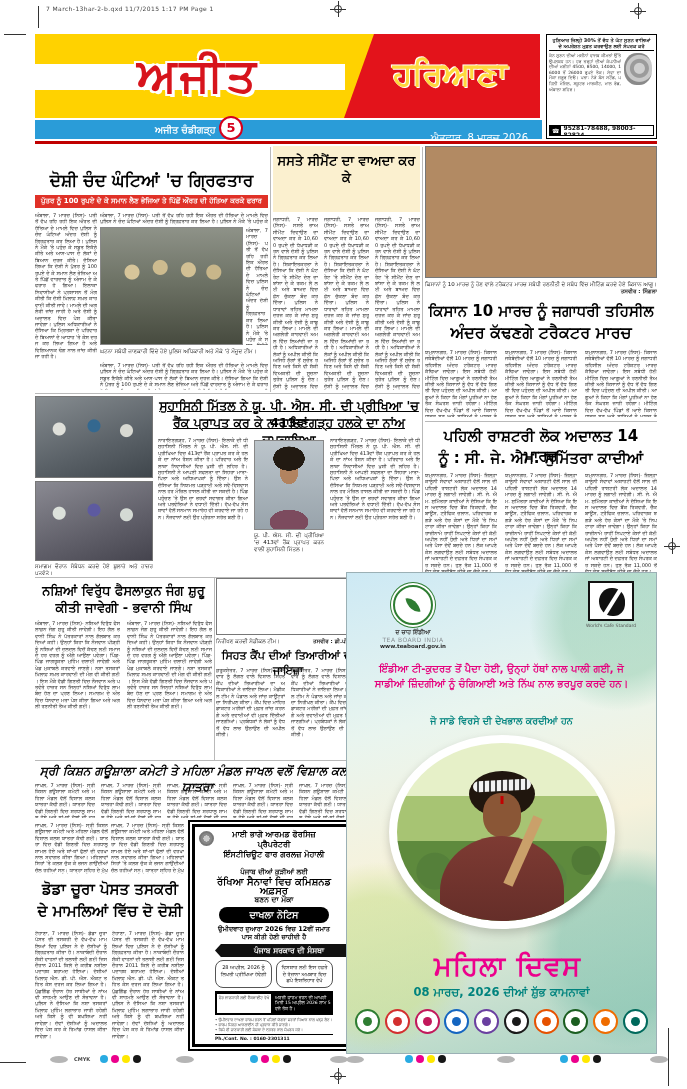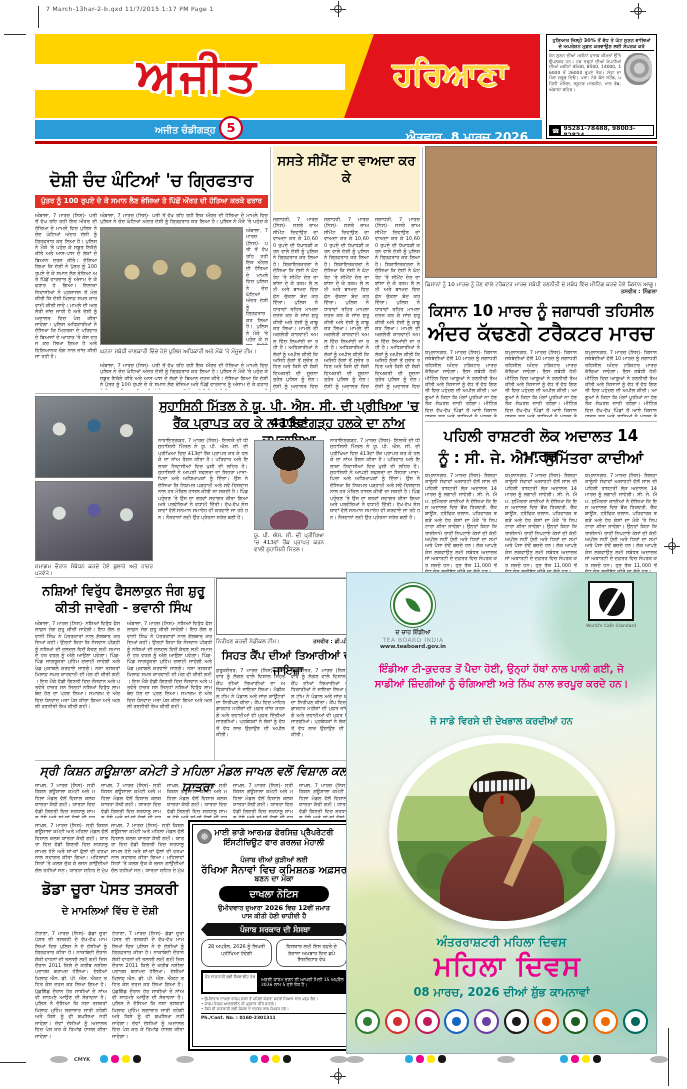--- a/index.html
+++ b/index.html
@@ -103,21 +103,21 @@
     <div class="abs hl" style="left:18px;top:8px;width:290px;font-size:46px;line-height:66px;color:#D7141C;letter-spacing:3px;
                 text-shadow:-2px -2px 0 #fff,2px -2px 0 #fff,-2px 2px 0 #fff,2px 2px 0 #fff,3px 3px 0 #fff">ਅਜੀਤ</div>
     <div class="abs hl" style="left:330px;top:14px;width:170px;font-size:32px;line-height:52px;color:#FFD83D;
                 text-shadow:-1px -1px 0 #fff,1px 1px 0 #fff">ਹਰਿਆਣਾ</div>
   </div>
   <div class="abs hl" style="left:219px;top:116px;width:24px;height:24px;border-radius:50%;background:#fff;border:2px solid #D6001C;
               color:#D6001C;font-size:13px;line-height:20px;z-index:6">5</div>
 
   <div class="abs" style="left:35px;top:120px;width:507px;height:19px;background:#2A9CD8">
     <span class="abs" style="left:120px;top:0;font-size:9.5px;line-height:19px;font-weight:bold;color:#fff">ਅਜੀਤ ਚੰਡੀਗੜ੍ਹ</span>
-    <span class="abs" style="right:14px;top:8px;font-size:12px;line-height:19px;font-weight:bold;color:#fff">ਐਤਵਾਰ, 8 ਮਾਰਚ 2026</span>
+    <span class="abs" style="right:14px;top:8px;font-size:10px;line-height:19px;font-weight:normal;color:#fff">ਐਤਵਾਰ, 8 ਮਾਰਚ 2026</span>
   </div>
   <div class="abs" style="left:35px;top:141px;width:622px;height:3px;background:#C00000"></div>
 
   <div class="abs" style="left:546px;top:34px;width:111px;height:105px;background:#fff;border:1px solid #000;z-index:5;padding:2px;overflow:hidden">
     <div style="border-bottom:1px solid #000;padding-bottom:1px">
       <div style="font-size:5px;font-weight:bold;text-align:center;line-height:6px">ਹੁਸ਼ਿਆਰ ਜਿਲ੍ਹੇ 30% ਤੋਂ ਵੱਧ ਤੇ ਘੱਟ ਸੁਣਨ ਵਾਲਿਆਂ</div>
       <div style="font-size:5px;font-weight:bold;text-align:center;line-height:6px">ਦੇ ਅਪਰੇਸ਼ਨ ਮੁਫ਼ਤ ਕਰਵਾਉਣ ਲਈ ਸੰਪਰਕ ਕਰੋ</div>
     </div>
     <div class="ear-img abs" style="right:4px;top:18px;width:28px;height:32px"></div>
     <div class="bt" style="margin-top:2px;width:72px;height:62px;font-size:4.4px;line-height:5.6px">ਕੰਨ ਸੁਣਨ ਦੀਆਂ ਮਸ਼ੀਨਾਂ ਵਾਜਬ ਕੀਮਤਾਂ ਉੱਤੇ ਉਪਲਬਧ ਹਨ। ਹਰ ਤਰ੍ਹਾਂ ਦੀਆਂ ਕੰਪਨੀਆਂ ਦੀਆਂ ਮਸ਼ੀਨਾਂ 4500, 8500, 14000, 16000 ਤੋਂ 26000 ਰੁਪਏ ਤੱਕ। ਸੇਵਾ ਦਾ ਮੌਕਾ ਜ਼ਰੂਰ ਦਿਓ। ਪਤਾ: ਨੇੜੇ ਬੱਸ ਸਟੈਂਡ, ਪਹਿਲੀ ਮੰਜ਼ਿਲ, ਸਕੂਟਰ ਮਾਰਕੀਟ, ਮਾਲ ਰੋਡ, ਅੰਬਾਲਾ ਸ਼ਹਿਰ।</div>
@@ -146,21 +146,21 @@
   <div class="hline" style="left:35px;top:393px;width:385px"></div>
 
   <div class="vline" style="left:422px;top:147px;height:428px"></div>
   <div class="photo ph-meeting" style="left:425px;top:146px;width:232px;height:132px;border:1px solid #777"></div>
   <div class="abs cap" style="left:425px;top:281px;width:232px;height:16px">
     <span>ਕਿਸਾਨਾਂ ਨੂੰ 10 ਮਾਰਚ ਨੂੰ ਹੋਣ ਵਾਲੇ ਟਰੈਕਟਰ ਮਾਰਚ ਸਬੰਧੀ ਰਣਨੀਤੀ ਦੇ ਸਬੰਧ ਵਿੱਚ ਮੀਟਿੰਗ ਕਰਦੇ ਹੋਏ ਕਿਸਾਨ ਆਗੂ।</span>
     <span style="float:right;font-weight:bold">ਤਸਵੀਰ : ਸਿੰਗਲਾ</span>
   </div>
 
   <div class="abs hl" style="left:425px;top:301px;width:232px;font-size:15px;line-height:20px">ਕਿਸਾਨ 10 ਮਾਰਚ ਨੂੰ ਜਗਾਧਰੀ ਤਹਿਸੀਲ</div>
-  <div class="abs hl" style="left:425px;top:323px;width:232px;font-size:20px;line-height:20px">ਅੰਦਰ ਕੱਢਣਗੇ ਟਰੈਕਟਰ ਮਾਰਚ</div>
+  <div class="abs hl" style="left:425px;top:323px;width:232px;font-size:16px;line-height:20px">ਅੰਦਰ ਕੱਢਣਗੇ ਟਰੈਕਟਰ ਮਾਰਚ</div>
   <div class="abs bt" style="left:425px;top:349px;width:72px;height:68px">ਯਮੁਨਾਨਗਰ, 7 ਮਾਰਚ (ਨਿਸ)- ਕਿਸਾਨ ਜਥੇਬੰਦੀਆਂ ਵੱਲੋਂ 10 ਮਾਰਚ ਨੂੰ ਜਗਾਧਰੀ ਤਹਿਸੀਲ ਅੰਦਰ ਟਰੈਕਟਰ ਮਾਰਚ ਕੱਢਿਆ ਜਾਵੇਗਾ। ਇਸ ਸਬੰਧੀ ਹੋਈ ਮੀਟਿੰਗ ਵਿਚ ਆਗੂਆਂ ਨੇ ਰਣਨੀਤੀ ਤੈਅ ਕੀਤੀ ਅਤੇ ਕਿਸਾਨਾਂ ਨੂੰ ਵੱਧ ਤੋਂ ਵੱਧ ਗਿਣਤੀ ਵਿਚ ਪਹੁੰਚਣ ਦੀ ਅਪੀਲ ਕੀਤੀ। ਆਗੂਆਂ ਨੇ ਕਿਹਾ ਕਿ ਮੰਗਾਂ ਪੂਰੀਆਂ ਨਾ ਹੋਣ ਤੱਕ ਸੰਘਰਸ਼ ਜਾਰੀ ਰਹੇਗਾ। ਮੀਟਿੰਗ ਵਿਚ ਵੱਖ-ਵੱਖ ਪਿੰਡਾਂ ਤੋਂ ਆਏ ਕਿਸਾਨ ਹਾਜ਼ਰ ਸਨ ਅਤੇ ਸਾਰਿਆਂ ਨੇ ਮਾਰਚ ਨੂੰ ਸ਼ਾਂਤਮਈ ਰੱਖਣ ਦਾ ਫ਼ੈਸਲਾ ਕੀਤਾ। ਆਗੂਆਂ ਨੇ ਦੱਸਿਆ ਕਿ ਮਾਰਚ ਤਹਿਸੀਲ ਦਫ਼ਤਰ ਅੱਗੇ ਸਮਾਪਤ ਹੋਵੇਗਾ ਜਿੱਥੇ ਮੰਗ ਪੱਤਰ ਸੌਂਪਿਆ ਜਾਵੇਗਾ। ਇਸ ਮੌਕੇ ਵੱਡੀ ਗਿਣਤੀ ਵਿਚ ਕਿਸਾਨ ਆਗੂ ਮੌਜੂਦ ਸਨ।</div>
   <div class="abs bt" style="left:505px;top:349px;width:72px;height:68px">ਯਮੁਨਾਨਗਰ, 7 ਮਾਰਚ (ਨਿਸ)- ਕਿਸਾਨ ਜਥੇਬੰਦੀਆਂ ਵੱਲੋਂ 10 ਮਾਰਚ ਨੂੰ ਜਗਾਧਰੀ ਤਹਿਸੀਲ ਅੰਦਰ ਟਰੈਕਟਰ ਮਾਰਚ ਕੱਢਿਆ ਜਾਵੇਗਾ। ਇਸ ਸਬੰਧੀ ਹੋਈ ਮੀਟਿੰਗ ਵਿਚ ਆਗੂਆਂ ਨੇ ਰਣਨੀਤੀ ਤੈਅ ਕੀਤੀ ਅਤੇ ਕਿਸਾਨਾਂ ਨੂੰ ਵੱਧ ਤੋਂ ਵੱਧ ਗਿਣਤੀ ਵਿਚ ਪਹੁੰਚਣ ਦੀ ਅਪੀਲ ਕੀਤੀ। ਆਗੂਆਂ ਨੇ ਕਿਹਾ ਕਿ ਮੰਗਾਂ ਪੂਰੀਆਂ ਨਾ ਹੋਣ ਤੱਕ ਸੰਘਰਸ਼ ਜਾਰੀ ਰਹੇਗਾ। ਮੀਟਿੰਗ ਵਿਚ ਵੱਖ-ਵੱਖ ਪਿੰਡਾਂ ਤੋਂ ਆਏ ਕਿਸਾਨ ਹਾਜ਼ਰ ਸਨ ਅਤੇ ਸਾਰਿਆਂ ਨੇ ਮਾਰਚ ਨੂੰ ਸ਼ਾਂਤਮਈ ਰੱਖਣ ਦਾ ਫ਼ੈਸਲਾ ਕੀਤਾ। ਆਗੂਆਂ ਨੇ ਦੱਸਿਆ ਕਿ ਮਾਰਚ ਤਹਿਸੀਲ ਦਫ਼ਤਰ ਅੱਗੇ ਸਮਾਪਤ ਹੋਵੇਗਾ ਜਿੱਥੇ ਮੰਗ ਪੱਤਰ ਸੌਂਪਿਆ ਜਾਵੇਗਾ। ਇਸ ਮੌਕੇ ਵੱਡੀ ਗਿਣਤੀ ਵਿਚ ਕਿਸਾਨ ਆਗੂ ਮੌਜੂਦ ਸਨ।</div>
   <div class="abs bt" style="left:585px;top:349px;width:72px;height:68px">ਯਮੁਨਾਨਗਰ, 7 ਮਾਰਚ (ਨਿਸ)- ਕਿਸਾਨ ਜਥੇਬੰਦੀਆਂ ਵੱਲੋਂ 10 ਮਾਰਚ ਨੂੰ ਜਗਾਧਰੀ ਤਹਿਸੀਲ ਅੰਦਰ ਟਰੈਕਟਰ ਮਾਰਚ ਕੱਢਿਆ ਜਾਵੇਗਾ। ਇਸ ਸਬੰਧੀ ਹੋਈ ਮੀਟਿੰਗ ਵਿਚ ਆਗੂਆਂ ਨੇ ਰਣਨੀਤੀ ਤੈਅ ਕੀਤੀ ਅਤੇ ਕਿਸਾਨਾਂ ਨੂੰ ਵੱਧ ਤੋਂ ਵੱਧ ਗਿਣਤੀ ਵਿਚ ਪਹੁੰਚਣ ਦੀ ਅਪੀਲ ਕੀਤੀ। ਆਗੂਆਂ ਨੇ ਕਿਹਾ ਕਿ ਮੰਗਾਂ ਪੂਰੀਆਂ ਨਾ ਹੋਣ ਤੱਕ ਸੰਘਰਸ਼ ਜਾਰੀ ਰਹੇਗਾ। ਮੀਟਿੰਗ ਵਿਚ ਵੱਖ-ਵੱਖ ਪਿੰਡਾਂ ਤੋਂ ਆਏ ਕਿਸਾਨ ਹਾਜ਼ਰ ਸਨ ਅਤੇ ਸਾਰਿਆਂ ਨੇ ਮਾਰਚ ਨੂੰ ਸ਼ਾਂਤਮਈ ਰੱਖਣ ਦਾ ਫ਼ੈਸਲਾ ਕੀਤਾ। ਆਗੂਆਂ ਨੇ ਦੱਸਿਆ ਕਿ ਮਾਰਚ ਤਹਿਸੀਲ ਦਫ਼ਤਰ ਅੱਗੇ ਸਮਾਪਤ ਹੋਵੇਗਾ ਜਿੱਥੇ ਮੰਗ ਪੱਤਰ ਸੌਂਪਿਆ ਜਾਵੇਗਾ। ਇਸ ਮੌਕੇ ਵੱਡੀ ਗਿਣਤੀ ਵਿਚ ਕਿਸਾਨ ਆਗੂ ਮੌਜੂਦ ਸਨ।</div>
   <div class="hline" style="left:425px;top:421px;width:232px"></div>
 
   <div class="abs hl" style="left:425px;top:426px;width:232px;font-size:15px;line-height:20px">ਪਹਿਲੀ ਰਾਸ਼ਟਰੀ ਲੋਕ ਅਦਾਲਤ 14 ਮਾਰਚ</div>
   <div class="abs hl" style="left:425px;top:448px;width:232px;font-size:15px;line-height:20px">ਨੂੰ : ਸੀ. ਜੇ. ਐਮ. ਸੁਮਿੱਤਰਾ ਕਾਦੀਆਂ</div>
   <div class="abs bt" style="left:425px;top:472px;width:72px;height:100px">ਯਮੁਨਾਨਗਰ, 7 ਮਾਰਚ (ਨਿਸ)- ਜ਼ਿਲ੍ਹਾ ਕਾਨੂੰਨੀ ਸੇਵਾਵਾਂ ਅਥਾਰਟੀ ਵੱਲੋਂ ਸਾਲ ਦੀ ਪਹਿਲੀ ਰਾਸ਼ਟਰੀ ਲੋਕ ਅਦਾਲਤ 14 ਮਾਰਚ ਨੂੰ ਲਗਾਈ ਜਾਵੇਗੀ। ਸੀ. ਜੇ. ਐਮ. ਸੁਮਿੱਤਰਾ ਕਾਦੀਆਂ ਨੇ ਦੱਸਿਆ ਕਿ ਇਸ ਅਦਾਲਤ ਵਿਚ ਬੈਂਕ ਰਿਕਵਰੀ, ਚੈੱਕ ਬਾਊਂਸ, ਟ੍ਰੈਫਿਕ ਚਲਾਨ, ਪਰਿਵਾਰਕ ਝਗੜੇ ਅਤੇ ਹੋਰ ਕੇਸਾਂ ਦਾ ਮੌਕੇ 'ਤੇ ਨਿਪਟਾਰਾ ਕੀਤਾ ਜਾਵੇਗਾ। ਉਨ੍ਹਾਂ ਕਿਹਾ ਕਿ ਰਾਜ਼ੀਨਾਮੇ ਰਾਹੀਂ ਨਿਪਟਾਏ ਕੇਸਾਂ ਦੀ ਕੋਈ ਅਪੀਲ ਨਹੀਂ ਹੁੰਦੀ ਅਤੇ ਧਿਰਾਂ ਦਾ ਸਮਾਂ ਅਤੇ ਪੈਸਾ ਦੋਵੇਂ ਬਚਦੇ ਹਨ। ਲੋਕ ਆਪਣੇ ਕੇਸ ਲਗਵਾਉਣ ਲਈ ਸਬੰਧਤ ਅਦਾਲਤ ਜਾਂ ਅਥਾਰਟੀ ਦੇ ਦਫ਼ਤਰ ਵਿਚ ਸੰਪਰਕ ਕਰ ਸਕਦੇ ਹਨ। ਹੁਣ ਤੱਕ 11,000 ਤੋਂ ਵੱਧ ਕੇਸ ਸੂਚੀਬੱਧ ਕੀਤੇ ਜਾ ਚੁੱਕੇ ਹਨ।</div>
   <div class="abs bt" style="left:505px;top:472px;width:72px;height:100px">ਯਮੁਨਾਨਗਰ, 7 ਮਾਰਚ (ਨਿਸ)- ਜ਼ਿਲ੍ਹਾ ਕਾਨੂੰਨੀ ਸੇਵਾਵਾਂ ਅਥਾਰਟੀ ਵੱਲੋਂ ਸਾਲ ਦੀ ਪਹਿਲੀ ਰਾਸ਼ਟਰੀ ਲੋਕ ਅਦਾਲਤ 14 ਮਾਰਚ ਨੂੰ ਲਗਾਈ ਜਾਵੇਗੀ। ਸੀ. ਜੇ. ਐਮ. ਸੁਮਿੱਤਰਾ ਕਾਦੀਆਂ ਨੇ ਦੱਸਿਆ ਕਿ ਇਸ ਅਦਾਲਤ ਵਿਚ ਬੈਂਕ ਰਿਕਵਰੀ, ਚੈੱਕ ਬਾਊਂਸ, ਟ੍ਰੈਫਿਕ ਚਲਾਨ, ਪਰਿਵਾਰਕ ਝਗੜੇ ਅਤੇ ਹੋਰ ਕੇਸਾਂ ਦਾ ਮੌਕੇ 'ਤੇ ਨਿਪਟਾਰਾ ਕੀਤਾ ਜਾਵੇਗਾ। ਉਨ੍ਹਾਂ ਕਿਹਾ ਕਿ ਰਾਜ਼ੀਨਾਮੇ ਰਾਹੀਂ ਨਿਪਟਾਏ ਕੇਸਾਂ ਦੀ ਕੋਈ ਅਪੀਲ ਨਹੀਂ ਹੁੰਦੀ ਅਤੇ ਧਿਰਾਂ ਦਾ ਸਮਾਂ ਅਤੇ ਪੈਸਾ ਦੋਵੇਂ ਬਚਦੇ ਹਨ। ਲੋਕ ਆਪਣੇ ਕੇਸ ਲਗਵਾਉਣ ਲਈ ਸਬੰਧਤ ਅਦਾਲਤ ਜਾਂ ਅਥਾਰਟੀ ਦੇ ਦਫ਼ਤਰ ਵਿਚ ਸੰਪਰਕ ਕਰ ਸਕਦੇ ਹਨ। ਹੁਣ ਤੱਕ 11,000 ਤੋਂ ਵੱਧ ਕੇਸ ਸੂਚੀਬੱਧ ਕੀਤੇ ਜਾ ਚੁੱਕੇ ਹਨ।</div>
   <div class="abs bt" style="left:585px;top:472px;width:72px;height:100px">ਯਮੁਨਾਨਗਰ, 7 ਮਾਰਚ (ਨਿਸ)- ਜ਼ਿਲ੍ਹਾ ਕਾਨੂੰਨੀ ਸੇਵਾਵਾਂ ਅਥਾਰਟੀ ਵੱਲੋਂ ਸਾਲ ਦੀ ਪਹਿਲੀ ਰਾਸ਼ਟਰੀ ਲੋਕ ਅਦਾਲਤ 14 ਮਾਰਚ ਨੂੰ ਲਗਾਈ ਜਾਵੇਗੀ। ਸੀ. ਜੇ. ਐਮ. ਸੁਮਿੱਤਰਾ ਕਾਦੀਆਂ ਨੇ ਦੱਸਿਆ ਕਿ ਇਸ ਅਦਾਲਤ ਵਿਚ ਬੈਂਕ ਰਿਕਵਰੀ, ਚੈੱਕ ਬਾਊਂਸ, ਟ੍ਰੈਫਿਕ ਚਲਾਨ, ਪਰਿਵਾਰਕ ਝਗੜੇ ਅਤੇ ਹੋਰ ਕੇਸਾਂ ਦਾ ਮੌਕੇ 'ਤੇ ਨਿਪਟਾਰਾ ਕੀਤਾ ਜਾਵੇਗਾ। ਉਨ੍ਹਾਂ ਕਿਹਾ ਕਿ ਰਾਜ਼ੀਨਾਮੇ ਰਾਹੀਂ ਨਿਪਟਾਏ ਕੇਸਾਂ ਦੀ ਕੋਈ ਅਪੀਲ ਨਹੀਂ ਹੁੰਦੀ ਅਤੇ ਧਿਰਾਂ ਦਾ ਸਮਾਂ ਅਤੇ ਪੈਸਾ ਦੋਵੇਂ ਬਚਦੇ ਹਨ। ਲੋਕ ਆਪਣੇ ਕੇਸ ਲਗਵਾਉਣ ਲਈ ਸਬੰਧਤ ਅਦਾਲਤ ਜਾਂ ਅਥਾਰਟੀ ਦੇ ਦਫ਼ਤਰ ਵਿਚ ਸੰਪਰਕ ਕਰ ਸਕਦੇ ਹਨ। ਹੁਣ ਤੱਕ 11,000 ਤੋਂ ਵੱਧ ਕੇਸ ਸੂਚੀਬੱਧ ਕੀਤੇ ਜਾ ਚੁੱਕੇ ਹਨ।</div>
@@ -196,26 +196,26 @@
   <div class="abs hl" style="left:35px;top:763px;width:325px;font-size:12px;line-height:16px;font-style:italic">ਸ੍ਰੀ ਕਿਸ਼ਨ ਗਊਸ਼ਾਲਾ ਕਮੇਟੀ ਤੇ ਮਹਿਲਾ ਮੰਡਲ ਜਾਖਲ ਵਲੋਂ ਵਿਸ਼ਾਲ ਕਲਸ਼ ਯਾਤਰਾ</div>
   <div class="abs bt" style="left:35px;top:782px;width:60px;height:36px">ਜਾਖਲ, 7 ਮਾਰਚ (ਨਿਸ)- ਸ੍ਰੀ ਕਿਸ਼ਨ ਗਊਸ਼ਾਲਾ ਕਮੇਟੀ ਅਤੇ ਮਹਿਲਾ ਮੰਡਲ ਵੱਲੋਂ ਵਿਸ਼ਾਲ ਕਲਸ਼ ਯਾਤਰਾ ਕੱਢੀ ਗਈ। ਯਾਤਰਾ ਵਿਚ ਵੱਡੀ ਗਿਣਤੀ ਵਿਚ ਸ਼ਰਧਾਲੂ ਸ਼ਾਮਲ ਹੋਏ ਅਤੇ ਥਾਂ-ਥਾਂ ਫੁੱਲਾਂ ਦੀ ਵਰਖਾ ਨਾਲ ਸਵਾਗਤ ਕੀਤਾ ਗਿਆ। ਮਹਿਲਾਵਾਂ ਸਿਰਾਂ 'ਤੇ ਕਲਸ਼ ਚੁੱਕ ਕੇ ਭਜਨ ਗਾਉਂਦੀਆਂ ਚੱਲ ਰਹੀਆਂ ਸਨ। ਯਾਤਰਾ ਸ਼ਹਿਰ ਦੇ ਮੁੱਖ ਬਾਜ਼ਾਰਾਂ ਵਿਚੋਂ ਹੁੰਦੀ ਹੋਈ ਗਊਸ਼ਾਲਾ ਵਿਖੇ ਸਮਾਪਤ ਹੋਈ ਜਿੱਥੇ ਧਾਰਮਿਕ ਸਮਾਗਮ ਕਰਵਾਇਆ ਗਿਆ। ਕਮੇਟੀ ਨੇ ਸਾਰੇ ਸਹਿਯੋਗੀਆਂ ਦਾ ਧੰਨਵਾਦ ਕੀਤਾ ਅਤੇ ਗਊ ਸੇਵਾ ਲਈ ਵੱਧ ਚੜ੍ਹ ਕੇ ਯੋਗਦਾਨ ਪਾਉਣ ਦੀ ਅਪੀਲ ਕੀਤੀ। ਇਸ ਮੌਕੇ ਲੰਗਰ ਵੀ ਲਗਾਇਆ ਗਿਆ ਅਤੇ ਪ੍ਰਸ਼ਾਦ ਵੰਡਿਆ ਗਿਆ। ਸਮਾਗਮ ਵਿਚ ਪਤਵੰਤੇ ਵਿਸ਼ੇਸ਼ ਤੌਰ 'ਤੇ ਹਾਜ਼ਰ ਹੋਏ।</div>
   <div class="abs bt" style="left:101px;top:782px;width:60px;height:36px">ਜਾਖਲ, 7 ਮਾਰਚ (ਨਿਸ)- ਸ੍ਰੀ ਕਿਸ਼ਨ ਗਊਸ਼ਾਲਾ ਕਮੇਟੀ ਅਤੇ ਮਹਿਲਾ ਮੰਡਲ ਵੱਲੋਂ ਵਿਸ਼ਾਲ ਕਲਸ਼ ਯਾਤਰਾ ਕੱਢੀ ਗਈ। ਯਾਤਰਾ ਵਿਚ ਵੱਡੀ ਗਿਣਤੀ ਵਿਚ ਸ਼ਰਧਾਲੂ ਸ਼ਾਮਲ ਹੋਏ ਅਤੇ ਥਾਂ-ਥਾਂ ਫੁੱਲਾਂ ਦੀ ਵਰਖਾ ਨਾਲ ਸਵਾਗਤ ਕੀਤਾ ਗਿਆ। ਮਹਿਲਾਵਾਂ ਸਿਰਾਂ 'ਤੇ ਕਲਸ਼ ਚੁੱਕ ਕੇ ਭਜਨ ਗਾਉਂਦੀਆਂ ਚੱਲ ਰਹੀਆਂ ਸਨ। ਯਾਤਰਾ ਸ਼ਹਿਰ ਦੇ ਮੁੱਖ ਬਾਜ਼ਾਰਾਂ ਵਿਚੋਂ ਹੁੰਦੀ ਹੋਈ ਗਊਸ਼ਾਲਾ ਵਿਖੇ ਸਮਾਪਤ ਹੋਈ ਜਿੱਥੇ ਧਾਰਮਿਕ ਸਮਾਗਮ ਕਰਵਾਇਆ ਗਿਆ। ਕਮੇਟੀ ਨੇ ਸਾਰੇ ਸਹਿਯੋਗੀਆਂ ਦਾ ਧੰਨਵਾਦ ਕੀਤਾ ਅਤੇ ਗਊ ਸੇਵਾ ਲਈ ਵੱਧ ਚੜ੍ਹ ਕੇ ਯੋਗਦਾਨ ਪਾਉਣ ਦੀ ਅਪੀਲ ਕੀਤੀ। ਇਸ ਮੌਕੇ ਲੰਗਰ ਵੀ ਲਗਾਇਆ ਗਿਆ ਅਤੇ ਪ੍ਰਸ਼ਾਦ ਵੰਡਿਆ ਗਿਆ। ਸਮਾਗਮ ਵਿਚ ਪਤਵੰਤੇ ਵਿਸ਼ੇਸ਼ ਤੌਰ 'ਤੇ ਹਾਜ਼ਰ ਹੋਏ।</div>
   <div class="abs bt" style="left:167px;top:782px;width:60px;height:36px">ਜਾਖਲ, 7 ਮਾਰਚ (ਨਿਸ)- ਸ੍ਰੀ ਕਿਸ਼ਨ ਗਊਸ਼ਾਲਾ ਕਮੇਟੀ ਅਤੇ ਮਹਿਲਾ ਮੰਡਲ ਵੱਲੋਂ ਵਿਸ਼ਾਲ ਕਲਸ਼ ਯਾਤਰਾ ਕੱਢੀ ਗਈ। ਯਾਤਰਾ ਵਿਚ ਵੱਡੀ ਗਿਣਤੀ ਵਿਚ ਸ਼ਰਧਾਲੂ ਸ਼ਾਮਲ ਹੋਏ ਅਤੇ ਥਾਂ-ਥਾਂ ਫੁੱਲਾਂ ਦੀ ਵਰਖਾ ਨਾਲ ਸਵਾਗਤ ਕੀਤਾ ਗਿਆ। ਮਹਿਲਾਵਾਂ ਸਿਰਾਂ 'ਤੇ ਕਲਸ਼ ਚੁੱਕ ਕੇ ਭਜਨ ਗਾਉਂਦੀਆਂ ਚੱਲ ਰਹੀਆਂ ਸਨ। ਯਾਤਰਾ ਸ਼ਹਿਰ ਦੇ ਮੁੱਖ ਬਾਜ਼ਾਰਾਂ ਵਿਚੋਂ ਹੁੰਦੀ ਹੋਈ ਗਊਸ਼ਾਲਾ ਵਿਖੇ ਸਮਾਪਤ ਹੋਈ ਜਿੱਥੇ ਧਾਰਮਿਕ ਸਮਾਗਮ ਕਰਵਾਇਆ ਗਿਆ। ਕਮੇਟੀ ਨੇ ਸਾਰੇ ਸਹਿਯੋਗੀਆਂ ਦਾ ਧੰਨਵਾਦ ਕੀਤਾ ਅਤੇ ਗਊ ਸੇਵਾ ਲਈ ਵੱਧ ਚੜ੍ਹ ਕੇ ਯੋਗਦਾਨ ਪਾਉਣ ਦੀ ਅਪੀਲ ਕੀਤੀ। ਇਸ ਮੌਕੇ ਲੰਗਰ ਵੀ ਲਗਾਇਆ ਗਿਆ ਅਤੇ ਪ੍ਰਸ਼ਾਦ ਵੰਡਿਆ ਗਿਆ। ਸਮਾਗਮ ਵਿਚ ਪਤਵੰਤੇ ਵਿਸ਼ੇਸ਼ ਤੌਰ 'ਤੇ ਹਾਜ਼ਰ ਹੋਏ।</div>
   <div class="abs bt" style="left:233px;top:782px;width:60px;height:36px">ਜਾਖਲ, 7 ਮਾਰਚ (ਨਿਸ)- ਸ੍ਰੀ ਕਿਸ਼ਨ ਗਊਸ਼ਾਲਾ ਕਮੇਟੀ ਅਤੇ ਮਹਿਲਾ ਮੰਡਲ ਵੱਲੋਂ ਵਿਸ਼ਾਲ ਕਲਸ਼ ਯਾਤਰਾ ਕੱਢੀ ਗਈ। ਯਾਤਰਾ ਵਿਚ ਵੱਡੀ ਗਿਣਤੀ ਵਿਚ ਸ਼ਰਧਾਲੂ ਸ਼ਾਮਲ ਹੋਏ ਅਤੇ ਥਾਂ-ਥਾਂ ਫੁੱਲਾਂ ਦੀ ਵਰਖਾ ਨਾਲ ਸਵਾਗਤ ਕੀਤਾ ਗਿਆ। ਮਹਿਲਾਵਾਂ ਸਿਰਾਂ 'ਤੇ ਕਲਸ਼ ਚੁੱਕ ਕੇ ਭਜਨ ਗਾਉਂਦੀਆਂ ਚੱਲ ਰਹੀਆਂ ਸਨ। ਯਾਤਰਾ ਸ਼ਹਿਰ ਦੇ ਮੁੱਖ ਬਾਜ਼ਾਰਾਂ ਵਿਚੋਂ ਹੁੰਦੀ ਹੋਈ ਗਊਸ਼ਾਲਾ ਵਿਖੇ ਸਮਾਪਤ ਹੋਈ ਜਿੱਥੇ ਧਾਰਮਿਕ ਸਮਾਗਮ ਕਰਵਾਇਆ ਗਿਆ। ਕਮੇਟੀ ਨੇ ਸਾਰੇ ਸਹਿਯੋਗੀਆਂ ਦਾ ਧੰਨਵਾਦ ਕੀਤਾ ਅਤੇ ਗਊ ਸੇਵਾ ਲਈ ਵੱਧ ਚੜ੍ਹ ਕੇ ਯੋਗਦਾਨ ਪਾਉਣ ਦੀ ਅਪੀਲ ਕੀਤੀ। ਇਸ ਮੌਕੇ ਲੰਗਰ ਵੀ ਲਗਾਇਆ ਗਿਆ ਅਤੇ ਪ੍ਰਸ਼ਾਦ ਵੰਡਿਆ ਗਿਆ। ਸਮਾਗਮ ਵਿਚ ਪਤਵੰਤੇ ਵਿਸ਼ੇਸ਼ ਤੌਰ 'ਤੇ ਹਾਜ਼ਰ ਹੋਏ।</div>
   <div class="abs bt" style="left:299px;top:782px;width:61px;height:36px">ਜਾਖਲ, 7 ਮਾਰਚ (ਨਿਸ)- ਸ੍ਰੀ ਕਿਸ਼ਨ ਗਊਸ਼ਾਲਾ ਕਮੇਟੀ ਅਤੇ ਮਹਿਲਾ ਮੰਡਲ ਵੱਲੋਂ ਵਿਸ਼ਾਲ ਕਲਸ਼ ਯਾਤਰਾ ਕੱਢੀ ਗਈ। ਯਾਤਰਾ ਵਿਚ ਵੱਡੀ ਗਿਣਤੀ ਵਿਚ ਸ਼ਰਧਾਲੂ ਸ਼ਾਮਲ ਹੋਏ ਅਤੇ ਥਾਂ-ਥਾਂ ਫੁੱਲਾਂ ਦੀ ਵਰਖਾ ਨਾਲ ਸਵਾਗਤ ਕੀਤਾ ਗਿਆ। ਮਹਿਲਾਵਾਂ ਸਿਰਾਂ 'ਤੇ ਕਲਸ਼ ਚੁੱਕ ਕੇ ਭਜਨ ਗਾਉਂਦੀਆਂ ਚੱਲ ਰਹੀਆਂ ਸਨ। ਯਾਤਰਾ ਸ਼ਹਿਰ ਦੇ ਮੁੱਖ ਬਾਜ਼ਾਰਾਂ ਵਿਚੋਂ ਹੁੰਦੀ ਹੋਈ ਗਊਸ਼ਾਲਾ ਵਿਖੇ ਸਮਾਪਤ ਹੋਈ ਜਿੱਥੇ ਧਾਰਮਿਕ ਸਮਾਗਮ ਕਰਵਾਇਆ ਗਿਆ। ਕਮੇਟੀ ਨੇ ਸਾਰੇ ਸਹਿਯੋਗੀਆਂ ਦਾ ਧੰਨਵਾਦ ਕੀਤਾ ਅਤੇ ਗਊ ਸੇਵਾ ਲਈ ਵੱਧ ਚੜ੍ਹ ਕੇ ਯੋਗਦਾਨ ਪਾਉਣ ਦੀ ਅਪੀਲ ਕੀਤੀ। ਇਸ ਮੌਕੇ ਲੰਗਰ ਵੀ ਲਗਾਇਆ ਗਿਆ ਅਤੇ ਪ੍ਰਸ਼ਾਦ ਵੰਡਿਆ ਗਿਆ। ਸਮਾਗਮ ਵਿਚ ਪਤਵੰਤੇ ਵਿਸ਼ੇਸ਼ ਤੌਰ 'ਤੇ ਹਾਜ਼ਰ ਹੋਏ।</div>
   <div class="abs bt" style="left:35px;top:822px;width:73px;height:52px">ਜਾਖਲ, 7 ਮਾਰਚ (ਨਿਸ)- ਸ੍ਰੀ ਕਿਸ਼ਨ ਗਊਸ਼ਾਲਾ ਕਮੇਟੀ ਅਤੇ ਮਹਿਲਾ ਮੰਡਲ ਵੱਲੋਂ ਵਿਸ਼ਾਲ ਕਲਸ਼ ਯਾਤਰਾ ਕੱਢੀ ਗਈ। ਯਾਤਰਾ ਵਿਚ ਵੱਡੀ ਗਿਣਤੀ ਵਿਚ ਸ਼ਰਧਾਲੂ ਸ਼ਾਮਲ ਹੋਏ ਅਤੇ ਥਾਂ-ਥਾਂ ਫੁੱਲਾਂ ਦੀ ਵਰਖਾ ਨਾਲ ਸਵਾਗਤ ਕੀਤਾ ਗਿਆ। ਮਹਿਲਾਵਾਂ ਸਿਰਾਂ 'ਤੇ ਕਲਸ਼ ਚੁੱਕ ਕੇ ਭਜਨ ਗਾਉਂਦੀਆਂ ਚੱਲ ਰਹੀਆਂ ਸਨ। ਯਾਤਰਾ ਸ਼ਹਿਰ ਦੇ ਮੁੱਖ ਬਾਜ਼ਾਰਾਂ ਵਿਚੋਂ ਹੁੰਦੀ ਹੋਈ ਗਊਸ਼ਾਲਾ ਵਿਖੇ ਸਮਾਪਤ ਹੋਈ ਜਿੱਥੇ ਧਾਰਮਿਕ ਸਮਾਗਮ ਕਰਵਾਇਆ ਗਿਆ। ਕਮੇਟੀ ਨੇ ਸਾਰੇ ਸਹਿਯੋਗੀਆਂ ਦਾ ਧੰਨਵਾਦ ਕੀਤਾ ਅਤੇ ਗਊ ਸੇਵਾ ਲਈ ਵੱਧ ਚੜ੍ਹ ਕੇ ਯੋਗਦਾਨ ਪਾਉਣ ਦੀ ਅਪੀਲ ਕੀਤੀ। ਇਸ ਮੌਕੇ ਲੰਗਰ ਵੀ ਲਗਾਇਆ ਗਿਆ ਅਤੇ ਪ੍ਰਸ਼ਾਦ ਵੰਡਿਆ ਗਿਆ। ਸਮਾਗਮ ਵਿਚ ਪਤਵੰਤੇ ਵਿਸ਼ੇਸ਼ ਤੌਰ 'ਤੇ ਹਾਜ਼ਰ ਹੋਏ।</div>
   <div class="abs bt" style="left:111px;top:822px;width:73px;height:52px">ਜਾਖਲ, 7 ਮਾਰਚ (ਨਿਸ)- ਸ੍ਰੀ ਕਿਸ਼ਨ ਗਊਸ਼ਾਲਾ ਕਮੇਟੀ ਅਤੇ ਮਹਿਲਾ ਮੰਡਲ ਵੱਲੋਂ ਵਿਸ਼ਾਲ ਕਲਸ਼ ਯਾਤਰਾ ਕੱਢੀ ਗਈ। ਯਾਤਰਾ ਵਿਚ ਵੱਡੀ ਗਿਣਤੀ ਵਿਚ ਸ਼ਰਧਾਲੂ ਸ਼ਾਮਲ ਹੋਏ ਅਤੇ ਥਾਂ-ਥਾਂ ਫੁੱਲਾਂ ਦੀ ਵਰਖਾ ਨਾਲ ਸਵਾਗਤ ਕੀਤਾ ਗਿਆ। ਮਹਿਲਾਵਾਂ ਸਿਰਾਂ 'ਤੇ ਕਲਸ਼ ਚੁੱਕ ਕੇ ਭਜਨ ਗਾਉਂਦੀਆਂ ਚੱਲ ਰਹੀਆਂ ਸਨ। ਯਾਤਰਾ ਸ਼ਹਿਰ ਦੇ ਮੁੱਖ ਬਾਜ਼ਾਰਾਂ ਵਿਚੋਂ ਹੁੰਦੀ ਹੋਈ ਗਊਸ਼ਾਲਾ ਵਿਖੇ ਸਮਾਪਤ ਹੋਈ ਜਿੱਥੇ ਧਾਰਮਿਕ ਸਮਾਗਮ ਕਰਵਾਇਆ ਗਿਆ। ਕਮੇਟੀ ਨੇ ਸਾਰੇ ਸਹਿਯੋਗੀਆਂ ਦਾ ਧੰਨਵਾਦ ਕੀਤਾ ਅਤੇ ਗਊ ਸੇਵਾ ਲਈ ਵੱਧ ਚੜ੍ਹ ਕੇ ਯੋਗਦਾਨ ਪਾਉਣ ਦੀ ਅਪੀਲ ਕੀਤੀ। ਇਸ ਮੌਕੇ ਲੰਗਰ ਵੀ ਲਗਾਇਆ ਗਿਆ ਅਤੇ ਪ੍ਰਸ਼ਾਦ ਵੰਡਿਆ ਗਿਆ। ਸਮਾਗਮ ਵਿਚ ਪਤਵੰਤੇ ਵਿਸ਼ੇਸ਼ ਤੌਰ 'ਤੇ ਹਾਜ਼ਰ ਹੋਏ।</div>
 
   <div class="abs hl" style="left:35px;top:878px;width:150px;font-size:15px;line-height:22px">ਡੋਡਾ ਚੂਰਾ ਪੋਸਤ ਤਸਕਰੀ</div>
-  <div class="abs hl" style="left:35px;top:900px;width:150px;font-size:10px;line-height:22px">ਦੇ ਮਾਮਲਿਆਂ ਵਿੱਚ ਦੋ ਦੋਸ਼ੀ</div>
+  <div class="abs hl" style="left:35px;top:900px;width:150px;font-size:15px;line-height:22px">ਦੇ ਮਾਮਲਿਆਂ ਵਿੱਚ ਦੋ ਦੋਸ਼ੀ</div>
   <div class="abs bt" style="left:35px;top:930px;width:72px;height:118px">ਟੋਹਾਣਾ, 7 ਮਾਰਚ (ਨਿਸ)- ਡੋਡਾ ਚੂਰਾ ਪੋਸਤ ਦੀ ਤਸਕਰੀ ਦੇ ਵੱਖ-ਵੱਖ ਮਾਮਲਿਆਂ ਵਿਚ ਪੁਲਿਸ ਨੇ ਦੋ ਦੋਸ਼ੀਆਂ ਨੂੰ ਗ੍ਰਿਫ਼ਤਾਰ ਕੀਤਾ ਹੈ। ਨਾਕਾਬੰਦੀ ਦੌਰਾਨ ਸ਼ੱਕੀ ਵਾਹਨਾਂ ਦੀ ਤਲਾਸ਼ੀ ਲਈ ਗਈ ਜਿਸ ਦੌਰਾਨ 2011 ਕਿਲੋ ਦੇ ਕਰੀਬ ਨਸ਼ੀਲਾ ਪਦਾਰਥ ਬਰਾਮਦ ਹੋਇਆ। ਦੋਸ਼ੀਆਂ ਖ਼ਿਲਾਫ਼ ਐਨ. ਡੀ. ਪੀ. ਐਸ. ਐਕਟ ਤਹਿਤ ਕੇਸ ਦਰਜ ਕਰ ਲਿਆ ਗਿਆ ਹੈ। ਪੁੱਛਗਿੱਛ ਦੌਰਾਨ ਹੋਰ ਸਾਥੀਆਂ ਦੇ ਨਾਂਅ ਵੀ ਸਾਹਮਣੇ ਆਉਣ ਦੀ ਸੰਭਾਵਨਾ ਹੈ। ਪੁਲਿਸ ਨੇ ਦੱਸਿਆ ਕਿ ਨਸ਼ਾ ਤਸਕਰਾਂ ਖ਼ਿਲਾਫ਼ ਮੁਹਿੰਮ ਲਗਾਤਾਰ ਜਾਰੀ ਰਹੇਗੀ ਅਤੇ ਕਿਸੇ ਨੂੰ ਵੀ ਬਖਸ਼ਿਆ ਨਹੀਂ ਜਾਵੇਗਾ। ਦੋਵਾਂ ਦੋਸ਼ੀਆਂ ਨੂੰ ਅਦਾਲਤ ਵਿਚ ਪੇਸ਼ ਕਰ ਕੇ ਰਿਮਾਂਡ ਹਾਸਲ ਕੀਤਾ ਜਾਵੇਗਾ।</div>
   <div class="abs bt" style="left:112px;top:930px;width:72px;height:118px">ਟੋਹਾਣਾ, 7 ਮਾਰਚ (ਨਿਸ)- ਡੋਡਾ ਚੂਰਾ ਪੋਸਤ ਦੀ ਤਸਕਰੀ ਦੇ ਵੱਖ-ਵੱਖ ਮਾਮਲਿਆਂ ਵਿਚ ਪੁਲਿਸ ਨੇ ਦੋ ਦੋਸ਼ੀਆਂ ਨੂੰ ਗ੍ਰਿਫ਼ਤਾਰ ਕੀਤਾ ਹੈ। ਨਾਕਾਬੰਦੀ ਦੌਰਾਨ ਸ਼ੱਕੀ ਵਾਹਨਾਂ ਦੀ ਤਲਾਸ਼ੀ ਲਈ ਗਈ ਜਿਸ ਦੌਰਾਨ 2011 ਕਿਲੋ ਦੇ ਕਰੀਬ ਨਸ਼ੀਲਾ ਪਦਾਰਥ ਬਰਾਮਦ ਹੋਇਆ। ਦੋਸ਼ੀਆਂ ਖ਼ਿਲਾਫ਼ ਐਨ. ਡੀ. ਪੀ. ਐਸ. ਐਕਟ ਤਹਿਤ ਕੇਸ ਦਰਜ ਕਰ ਲਿਆ ਗਿਆ ਹੈ। ਪੁੱਛਗਿੱਛ ਦੌਰਾਨ ਹੋਰ ਸਾਥੀਆਂ ਦੇ ਨਾਂਅ ਵੀ ਸਾਹਮਣੇ ਆਉਣ ਦੀ ਸੰਭਾਵਨਾ ਹੈ। ਪੁਲਿਸ ਨੇ ਦੱਸਿਆ ਕਿ ਨਸ਼ਾ ਤਸਕਰਾਂ ਖ਼ਿਲਾਫ਼ ਮੁਹਿੰਮ ਲਗਾਤਾਰ ਜਾਰੀ ਰਹੇਗੀ ਅਤੇ ਕਿਸੇ ਨੂੰ ਵੀ ਬਖਸ਼ਿਆ ਨਹੀਂ ਜਾਵੇਗਾ। ਦੋਵਾਂ ਦੋਸ਼ੀਆਂ ਨੂੰ ਅਦਾਲਤ ਵਿਚ ਪੇਸ਼ ਕਰ ਕੇ ਰਿਮਾਂਡ ਹਾਸਲ ਕੀਤਾ ਜਾਵੇਗਾ।</div>
 
   <div class="abs" style="left:188px;top:820px;width:172px;height:231px;background:#fff;border:2px solid #000;padding:2px">
-    <div style="border:1px solid #000000;height:100%;padding:3px 8px;position:relative;overflow:hidden">
+    <div style="border:3px solid #000000;height:100%;padding:3px 20px;position:relative;overflow:hidden">
       <div class="abs" style="left:4px;top:4px;width:15px;height:15px;border:2px solid #777;border-radius:50%;background:radial-gradient(circle,#ccc 40%,#888 41%)"></div>
       <div class="hl" style="font-size:8px;line-height:10px">ਮਾਈ ਭਾਗੋ ਆਰਮਡ ਫੋਰਸਿਜ਼ ਪ੍ਰੈਪਰੇਟਰੀ</div>
       <div class="hl" style="font-size:8px;line-height:10px">ਇੰਸਟੀਚਿਊਟ ਫਾਰ ਗਰਲਜ਼ ਮੋਹਾਲੀ</div>
       <div class="hl" style="font-size:7px;line-height:9px;margin-top:8px">ਪੰਜਾਬ ਦੀਆਂ ਕੁੜੀਆਂ ਲਈ</div>
       <div class="hl" style="font-size:10px;line-height:9px">ਰੱਖਿਆ ਸੈਨਾਵਾਂ ਵਿਚ ਕਮਿਸ਼ਨਡ ਅਫ਼ਸਰ</div>
       <div class="hl" style="font-size:7.5px;line-height:9px">ਬਣਨ ਦਾ ਮੌਕਾ</div>
       <div class="hl" style="width:110px;height:16px;margin:3px auto 2px;background:#000;color:#fff;border-radius:9px;font-size:9.5px;line-height:16px">ਦਾਖਲਾ ਨੋਟਿਸ</div>
       <div class="hl" style="font-size:6.5px;line-height:8px">ਉਮੀਦਵਾਰ ਦੁਆਰਾ 2026 ਵਿਚ 12ਵੀਂ ਜਮਾਤ</div>
       <div class="hl" style="font-size:6.5px;line-height:8px">ਪਾਸ ਕੀਤੀ ਹੋਣੀ ਚਾਹੀਦੀ ਹੈ</div>
       <div class="hl" style="width:148px;height:13px;margin:3px auto;background:#111;color:#fff;font-size:7.5px;line-height:13px;clip-path:polygon(4% 0,96% 0,100% 50%,96% 100%,4% 100%,0 50%)">ਪੰਜਾਬ ਸਰਕਾਰ ਦੀ ਸੰਸਥਾ</div>
@@ -272,21 +272,20 @@
                     linear-gradient(180deg,#e6f0c8 0 30%,#a7c473 30% 55%,#5e8a3d 55% 100%)">
         <div style="position:absolute;left:50%;top:16%;transform:translateX(-50%);width:66px;height:46px;background:#20160e;border-radius:50%"></div>
         <div style="position:absolute;left:50%;top:21%;transform:translateX(-50%) rotate(-3deg);width:58px;height:11px;border-radius:6px;background:repeating-linear-gradient(90deg,#f2f2f2 0 4px,#444 4px 6px)"></div>
         <div style="position:absolute;left:50%;top:28%;transform:translateX(-50%);width:38px;height:44px;background:#8a5636;border-radius:45%"></div>
         <div style="position:absolute;left:50%;top:30%;transform:translateX(-50%);width:3px;height:8px;background:#c20000"></div>
         <div style="position:absolute;left:50%;top:52%;transform:translateX(-50%);width:124px;height:110px;background:linear-gradient(180deg,#7e3b33,#5e2a26);border-radius:50% 50% 0 0"></div>
         <div style="position:absolute;left:58%;top:40%;width:10px;height:74px;background:#caa06a;transform:rotate(24deg)"></div>
       </div>
     </div>
 
-    <div class="abs hl" style="left:0;right:0;top:362px;font-size:12px;color:#00837E">ਅੰਤਰਰਾਸ਼ਟਰੀ ਮਹਿਲਾ ਦਿਵਸ</div>
     <div class="abs hl" style="left:12px;right:0;top:376px;font-size:27px;line-height:34px;color:#EC008C;letter-spacing:1px">ਮਹਿਲਾ ਦਿਵਸ</div>
     <div class="abs hl" style="left:0;right:0;top:412px;font-size:11.5px;color:#00837E">08 ਮਾਰਚ, 2026 ਦੀਆਂ ਸ਼ੁੱਭ ਕਾਮਨਾਵਾਂ</div>
 
     <div class="abs" style="left:8px;right:8px;top:436px;display:flex;justify-content:space-between">
       <div class="tlogo c1">
           <i></i>
         </div>
       <div class="tlogo c2">
           <i></i>
         </div>

